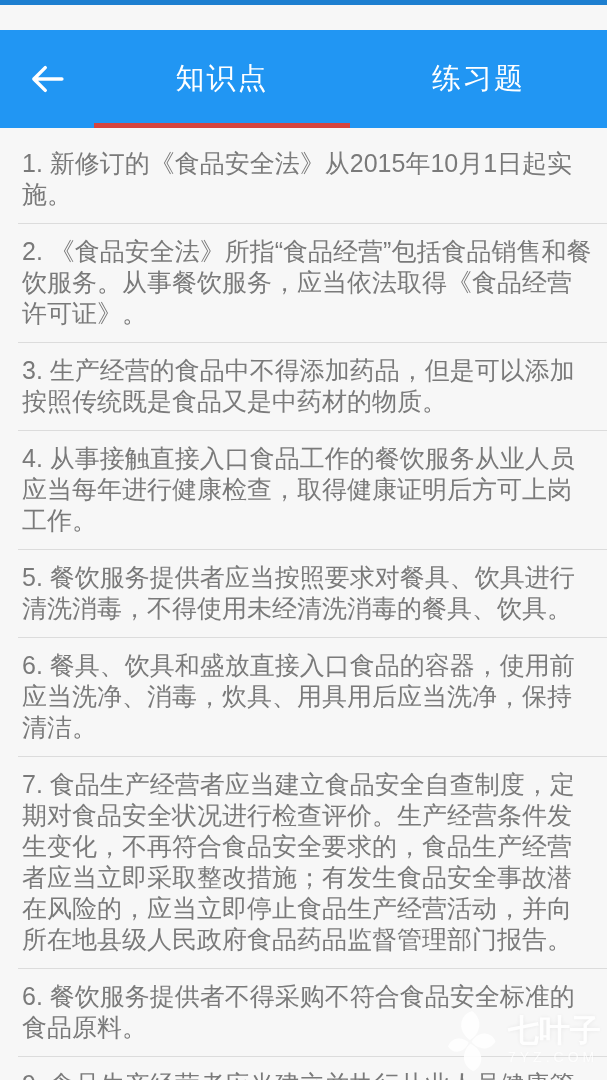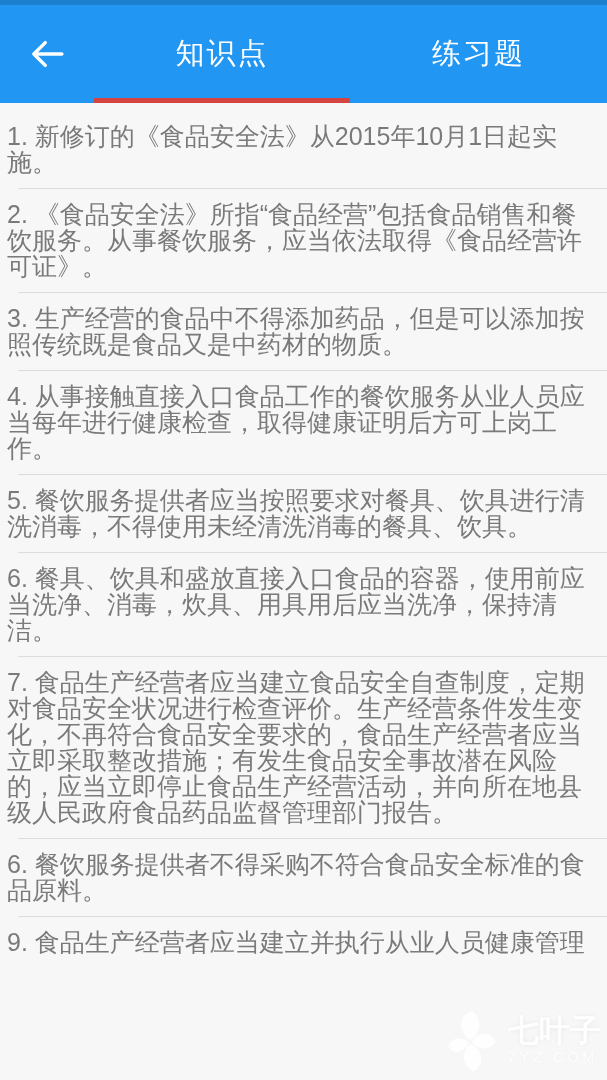--- a/index.html
+++ b/index.html
@@ -14,21 +14,21 @@
   html,body{background:#000;}
   body{font-family:"Liberation Sans","DejaVu Sans",sans-serif;}
   .app{
     position:relative;width:607px;height:1080px;overflow:hidden;
     background:var(--content_bg);
   }
   
   .statusbar{height:5px;background:var(--statusbar_blue);}
   .header{
     height:98px;background:var(--header_blue);
-    display:flex;align-items:stretch;
+    display:flex;align-items:stretch;margin-top:25px;
   }
   .back-btn{
     width:94px;display:flex;align-items:center;justify-content:center;
     cursor:pointer;
   }
   .back-btn svg{width:42px;height:42px;display:block;}
   .tab{
     position:relative;display:flex;align-items:center;justify-content:center;
     color:#fff;font-size:29px;letter-spacing:2px;cursor:pointer;
   }
@@ -36,22 +36,22 @@
   .tab.t2{flex:1;}
   .tab .indicator{
     position:absolute;left:0;right:0;bottom:0;height:5px;
     background:var(--tab_indicator_red);display:none;
   }
   .tab.active .indicator{display:block;}
   
   .list{padding-top:7px;}
   .kp{
     position:relative;
-    padding:13px 13px 13px 7px;
-    font-size:25px;line-height:26px;color:var(--text_gray);
+    padding:13px 13px 13px 22px;
+    font-size:25px;line-height:31px;color:var(--text_gray);
     word-break:break-all;
   }
   .kp + .kp::before{
     content:"";position:absolute;top:0;left:18px;right:0;height:1px;
     background:var(--divider);
   }
   
   .watermark{
     position:absolute;right:6px;bottom:8px;
     display:flex;align-items:center;gap:6px;

